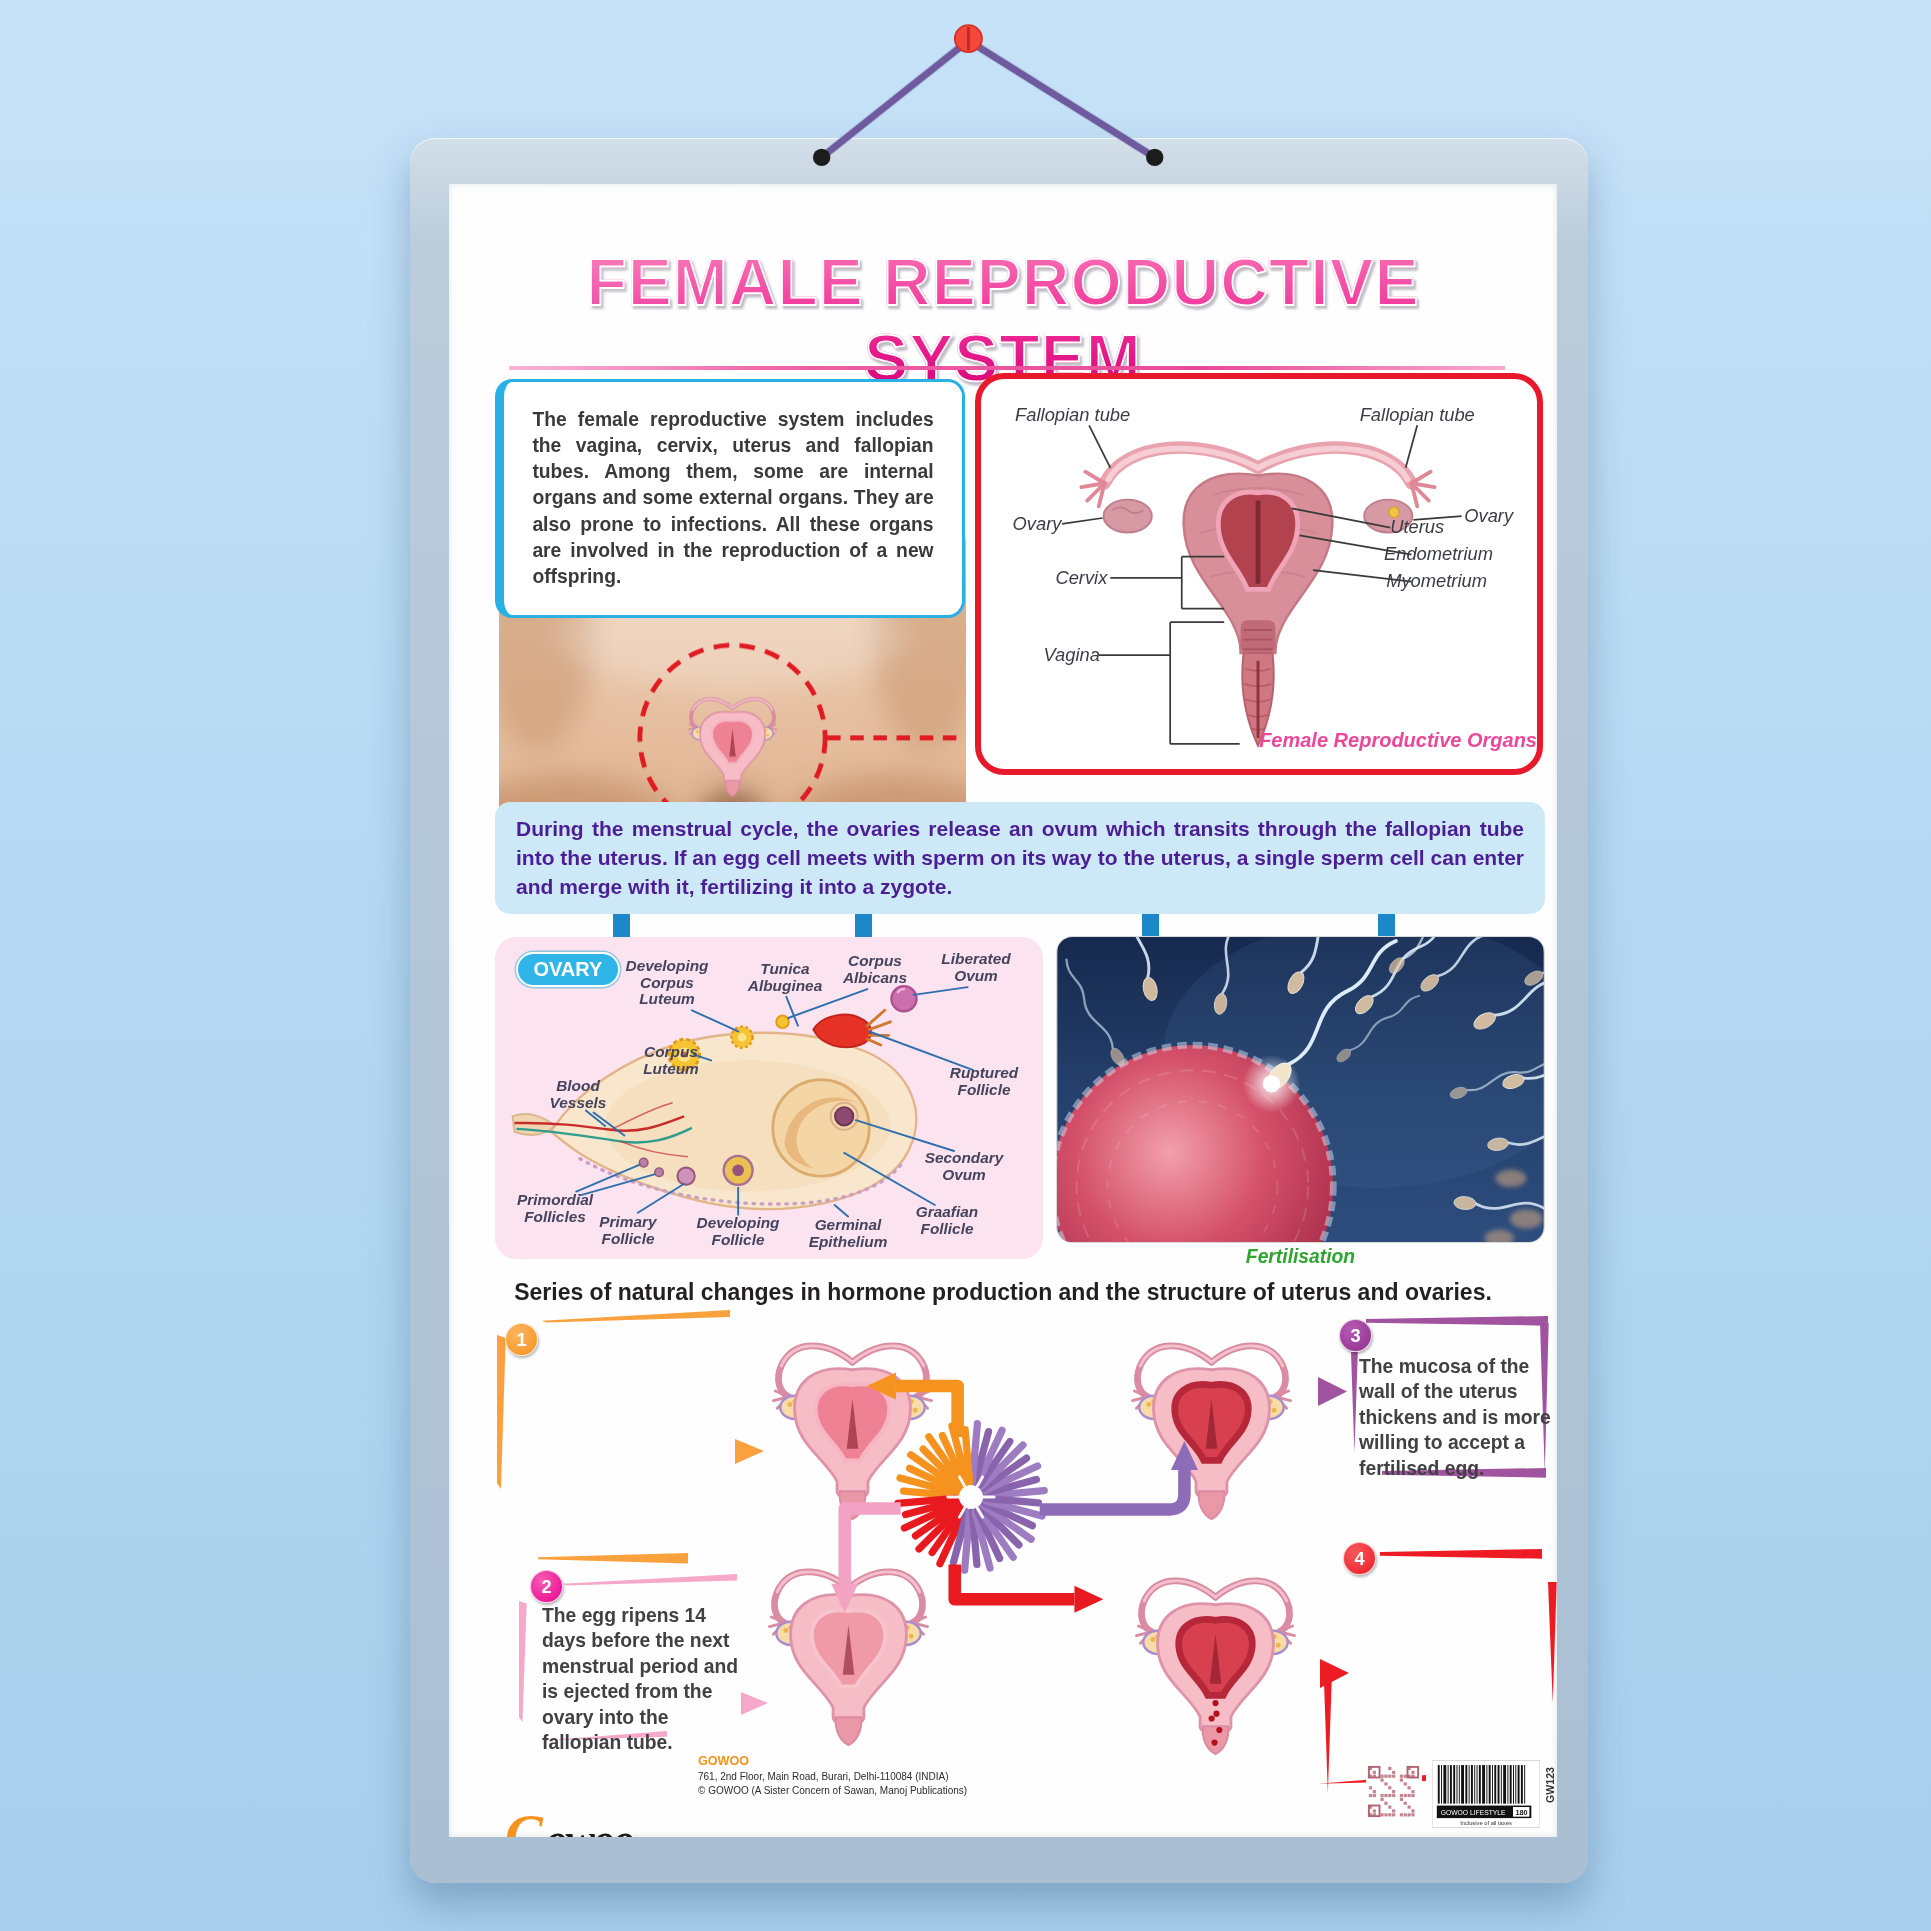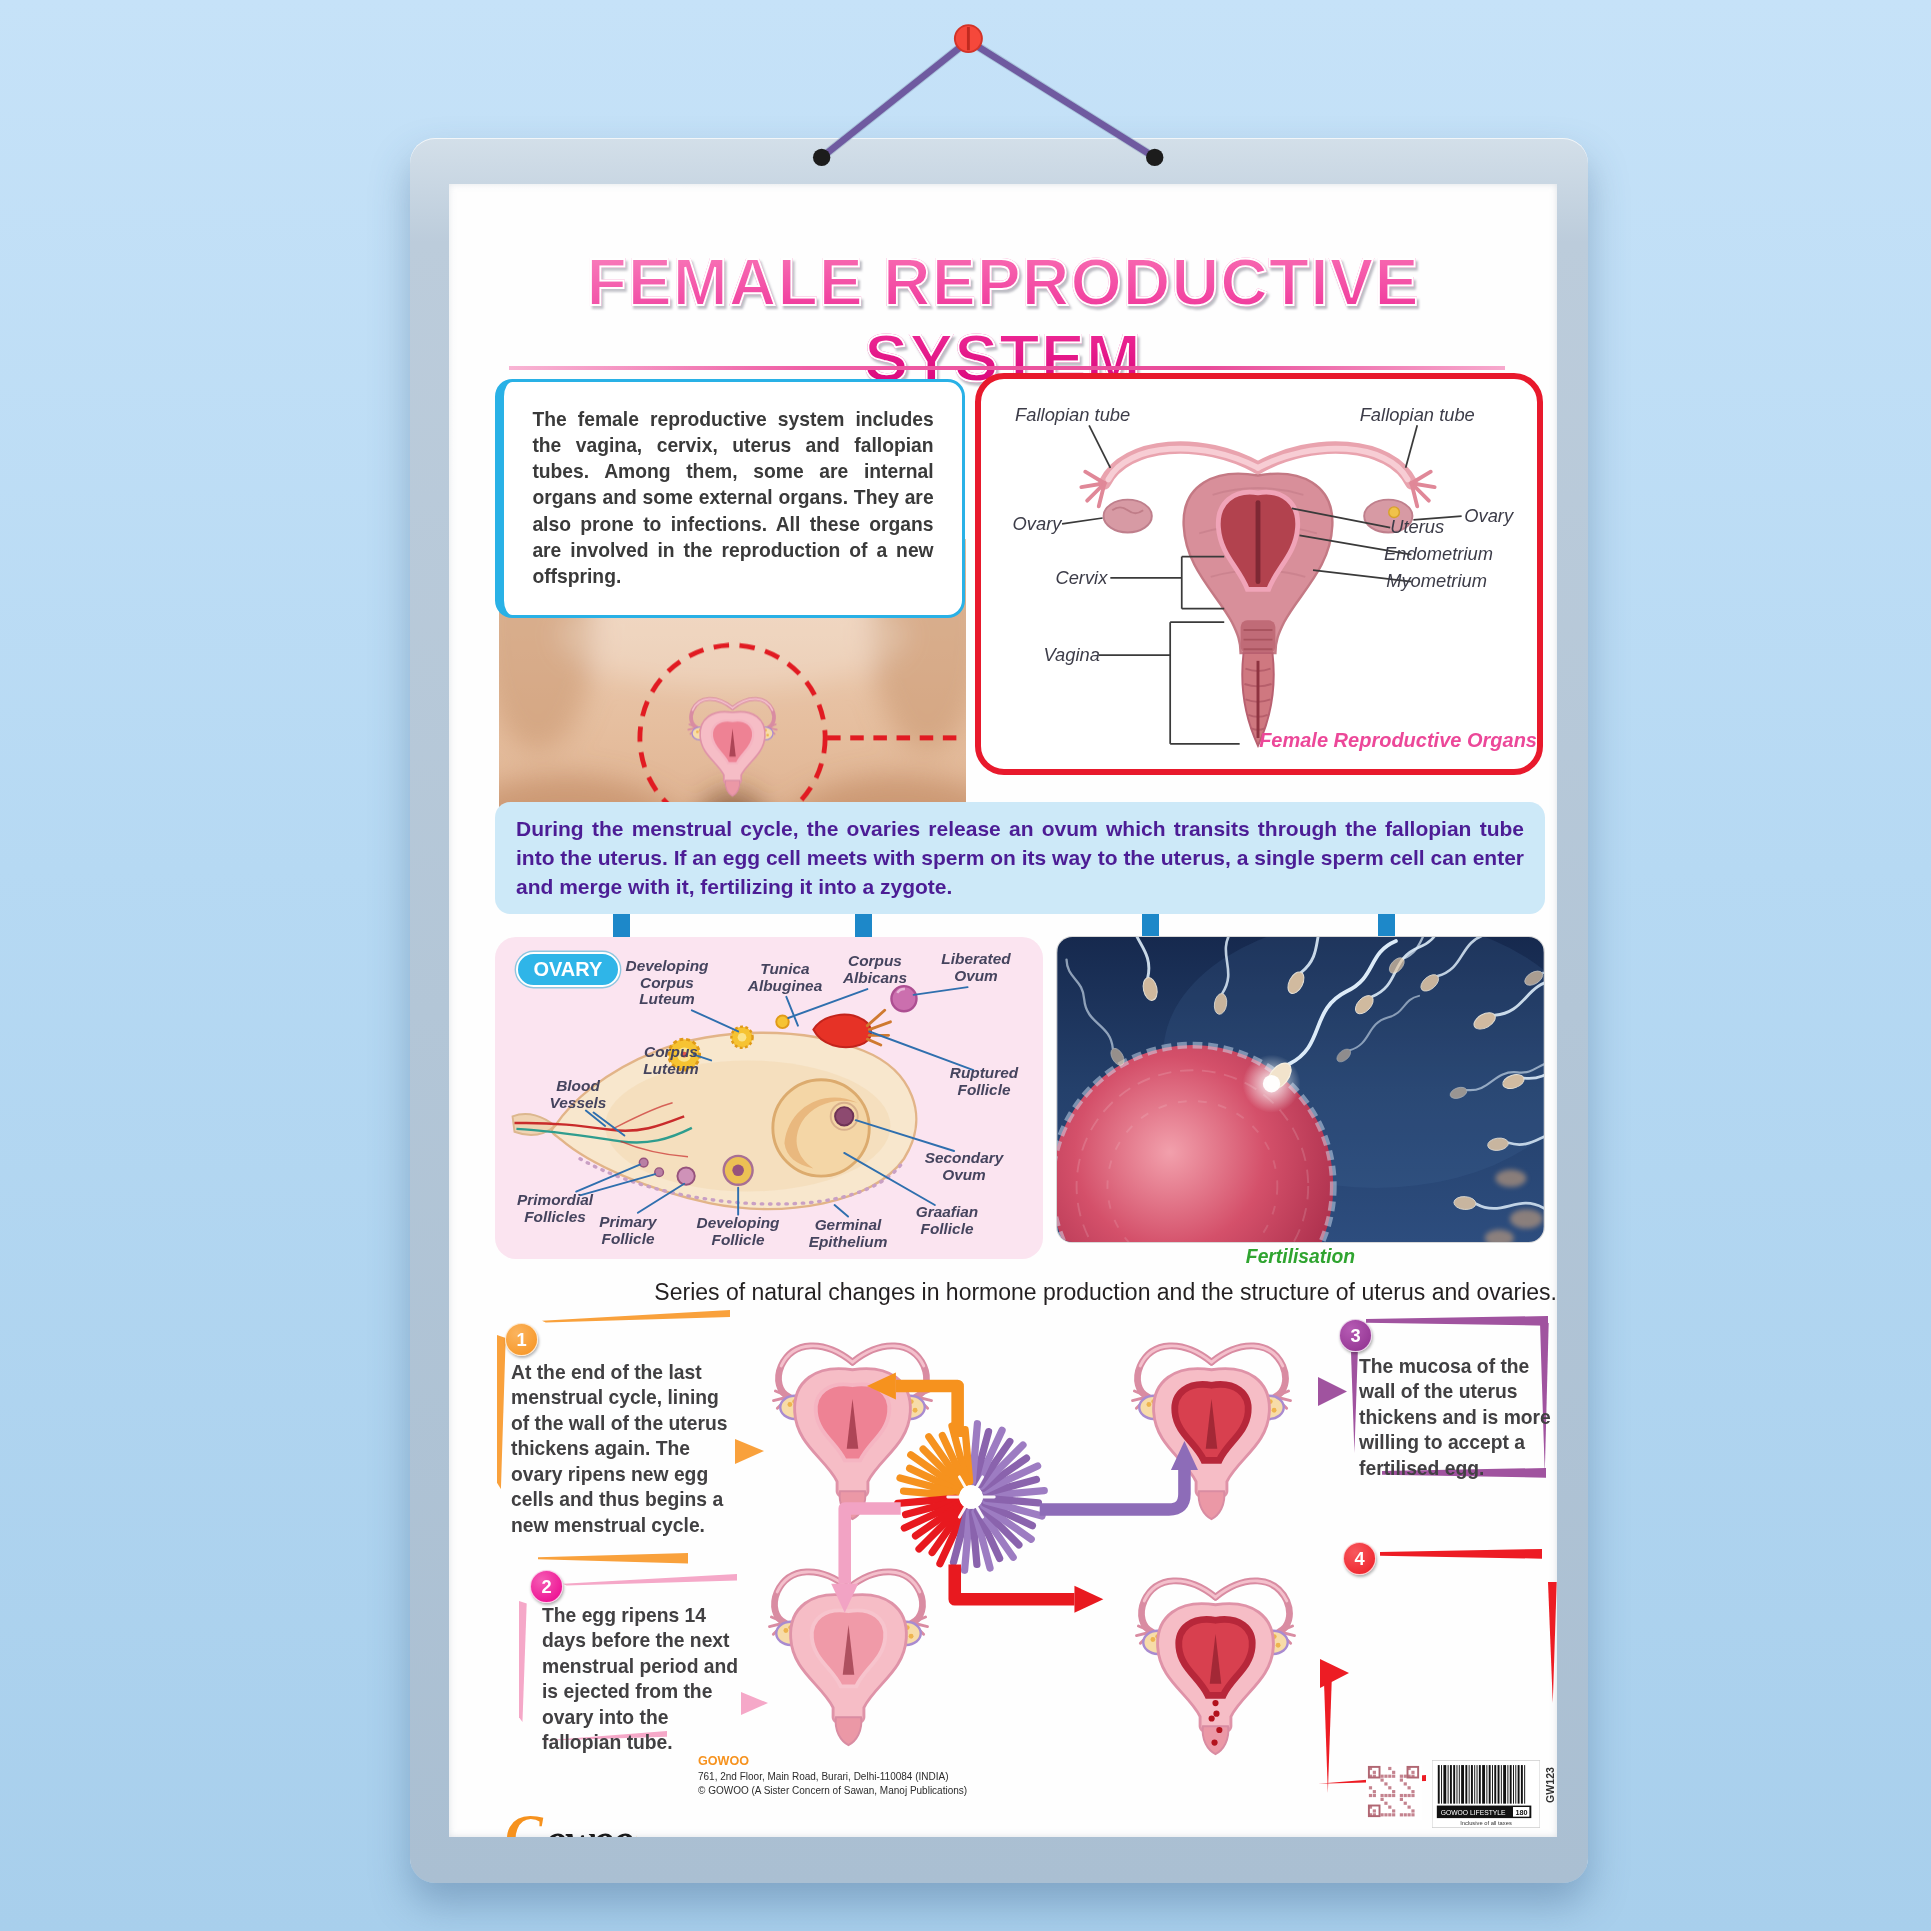--- a/index.html
+++ b/index.html
@@ -39,22 +39,22 @@
         border-radius:21px;z-index:1;}
   .ovary-badge{position:absolute;left:21px;top:15.4px;padding:3.9px 15.4px;background:#2fb5e8;color:#fff;
         font-size:20px;font-weight:bold;border:2.9px solid #fff;border-radius:19.3px;
         box-shadow:0 0 0 1.4px #8ec6e0;z-index:2;}
   .olab{position:absolute;transform:translate(-50%,-50%);white-space:pre-line;text-align:center;
         font-size:15.4px;line-height:1.08;font-weight:bold;font-style:italic;color:#45445e;z-index:2;}
   .fert-box{position:absolute;left:608px;top:753px;width:487px;height:305px;border-radius:15.4px;
         overflow:hidden;z-index:1;box-shadow:0 0 0 1px #d8d8d8;}
   .fert-caption{position:absolute;left:608px;top:1062px;width:487px;text-align:center;
         font-size:19.3px;font-weight:bold;font-style:italic;color:#2fa430;}
-  .series-heading{position:absolute;left:0;top:1095px;width:100%;text-align:right;
-        font-size:23px;font-weight:normal;color:#231f20;}
+  .series-heading{position:absolute;left:0;top:1095px;width:100%;text-align:center;
+        font-size:23px;font-weight:bold;color:#231f20;}
   .num{position:absolute;width:31px;height:31px;border-radius:50%;color:#fff;font-size:18.3px;font-weight:bold;
        line-height:31px;text-align:center;border:1.9px solid rgba(255,255,255,.75);
        box-shadow:1px 1.9px 2.9px rgba(0,0,0,.3);z-index:4;}
   .step-text{position:absolute;font-size:19.3px;line-height:1.32;font-weight:bold;color:#414042;z-index:4;}
   .uart{position:absolute;z-index:2;}
   .spk{position:absolute;z-index:1;}
   .arrows{position:absolute;left:0;top:0;z-index:3;pointer-events:none;}
   .pinwheel{position:absolute;left:433px;top:1224px;z-index:2;}
   .logo{position:absolute;left:56px;top:1594px;width:183px;height:73px;font-family:"Liberation Serif",serif;
         font-style:italic;font-weight:bold;color:#1a1a1a;z-index:2;margin-top:25px;}
@@ -434,21 +434,20 @@
       <div class="spk" style="left:933px;top:1284px;width:164px;height:9.7px;background:#a0539f;clip-path:polygon(0 30%,100% 0,100% 100%,0 70%)"></div>
       <div class="spk" style="left:869px;top:1193px;width:29px;height:29px;background:#a0539f;clip-path:polygon(0 0,100% 50%,0 100%)"></div>
       <div class="spk" style="left:902px;top:1168px;width:6.8px;height:101px;background:#a0539f;clip-path:polygon(0 0,100% 0,50% 100%)"></div>
       <div class="spk" style="left:931px;top:1365px;width:162px;height:9.7px;background:#ed1c24;clip-path:polygon(0 30%,100% 0,100% 100%,0 70%)"></div>
       <div class="spk" style="left:1099px;top:1398px;width:8.7px;height:121px;background:#ed1c24;clip-path:polygon(0 0,100% 0,55% 100%)"></div>
       <div class="spk" style="left:871px;top:1475px;width:29px;height:29px;background:#ed1c24;clip-path:polygon(0 0,100% 48%,0 100%)"></div>
       <div class="spk" style="left:875px;top:1498px;width:7.7px;height:111px;background:#ed1c24;clip-path:polygon(0 0,100% 0,50% 100%)"></div>
       <div class="spk" style="left:869px;top:1591px;width:108px;height:8.7px;background:#ed1c24;clip-path: polygon(0 100%,100% 0,100% 70%,0 100%)"></div>
 
       <div class="num" style="left:56px;top:1139px;background:radial-gradient(circle at 35% 30%,#fbb45e,#f6921e)">1</div>
-      <div class="step-text" style="left:62px;top:1176px;width:224px">At the end of the last menstrual cycle, lining of the wall of the uterus thickens again. The ovary ripens new egg cells and thus begins a new menstrual cycle.</div>
       <div class="num" style="left:81px;top:1386px;background:radial-gradient(circle at 35% 30%,#f55cb4,#ec008c)">2</div>
       <div class="step-text" style="left:93px;top:1419px;width:201px">The egg ripens 14 days before the next menstrual period and is ejected from the ovary into the fallopian tube.</div>
       <div class="num" style="left:890px;top:1135px;background:radial-gradient(circle at 35% 30%,#b65bb4,#8d2f8d)">3</div>
       <div class="step-text" style="left:910px;top:1170px;width:198px">The mucosa of the wall of the uterus thickens and is more willing to accept a fertilised egg.</div>
       <div class="num" style="left:894px;top:1358px;background:radial-gradient(circle at 35% 30%,#f7575d,#ed1c24)">4</div>
 
       <div class="uart" id="u1" style="left:305px;top:1128px;width:197px;height:210px"><svg width="100%" height="100%" viewBox="0 0 200 218">
             <g>
               <g fill="none" stroke="#d98ca2" stroke-width="7" stroke-linecap="round">
                 <path d="M100,52 C70,28 38,30 26,56 C20,70 24,84 34,88"></path>

